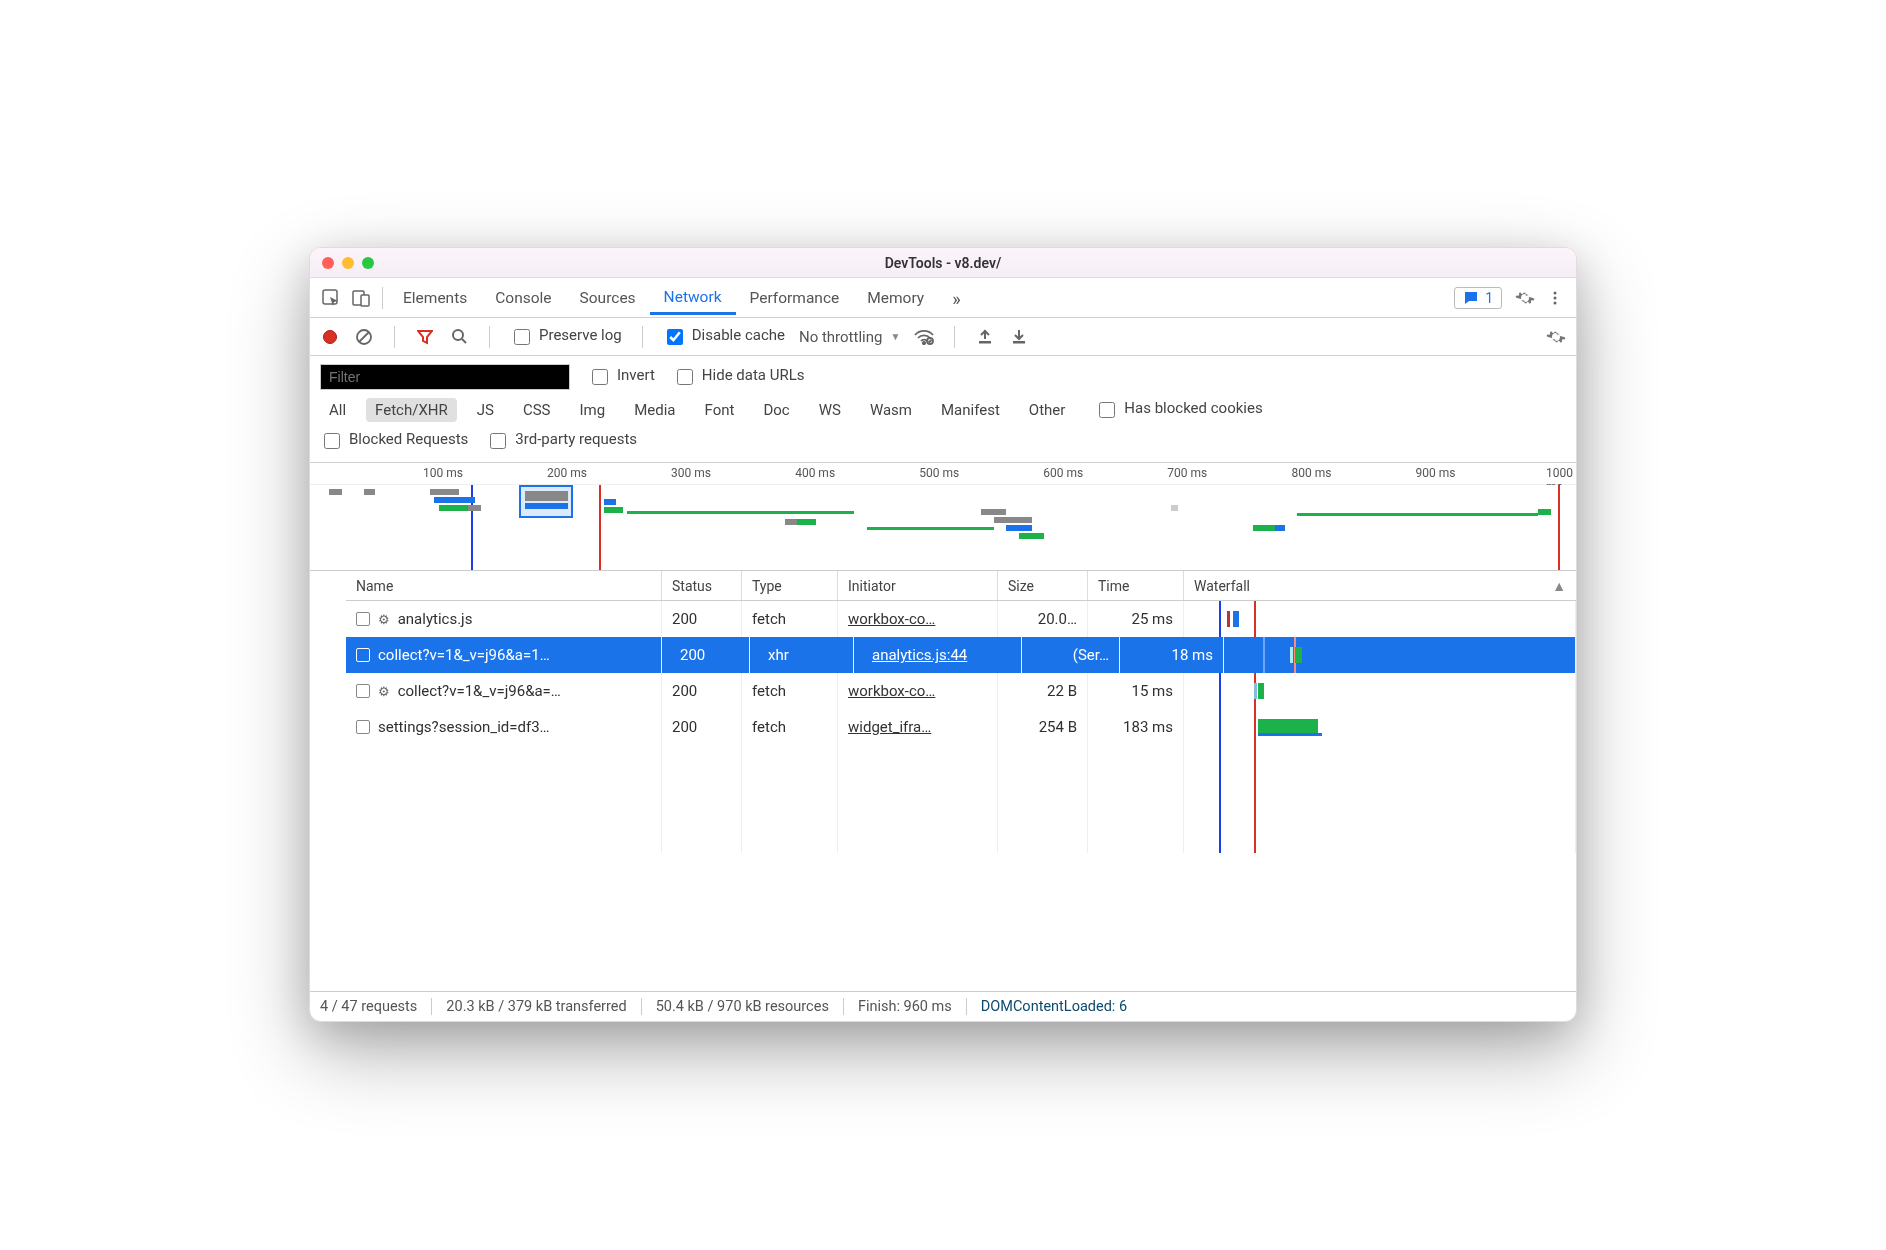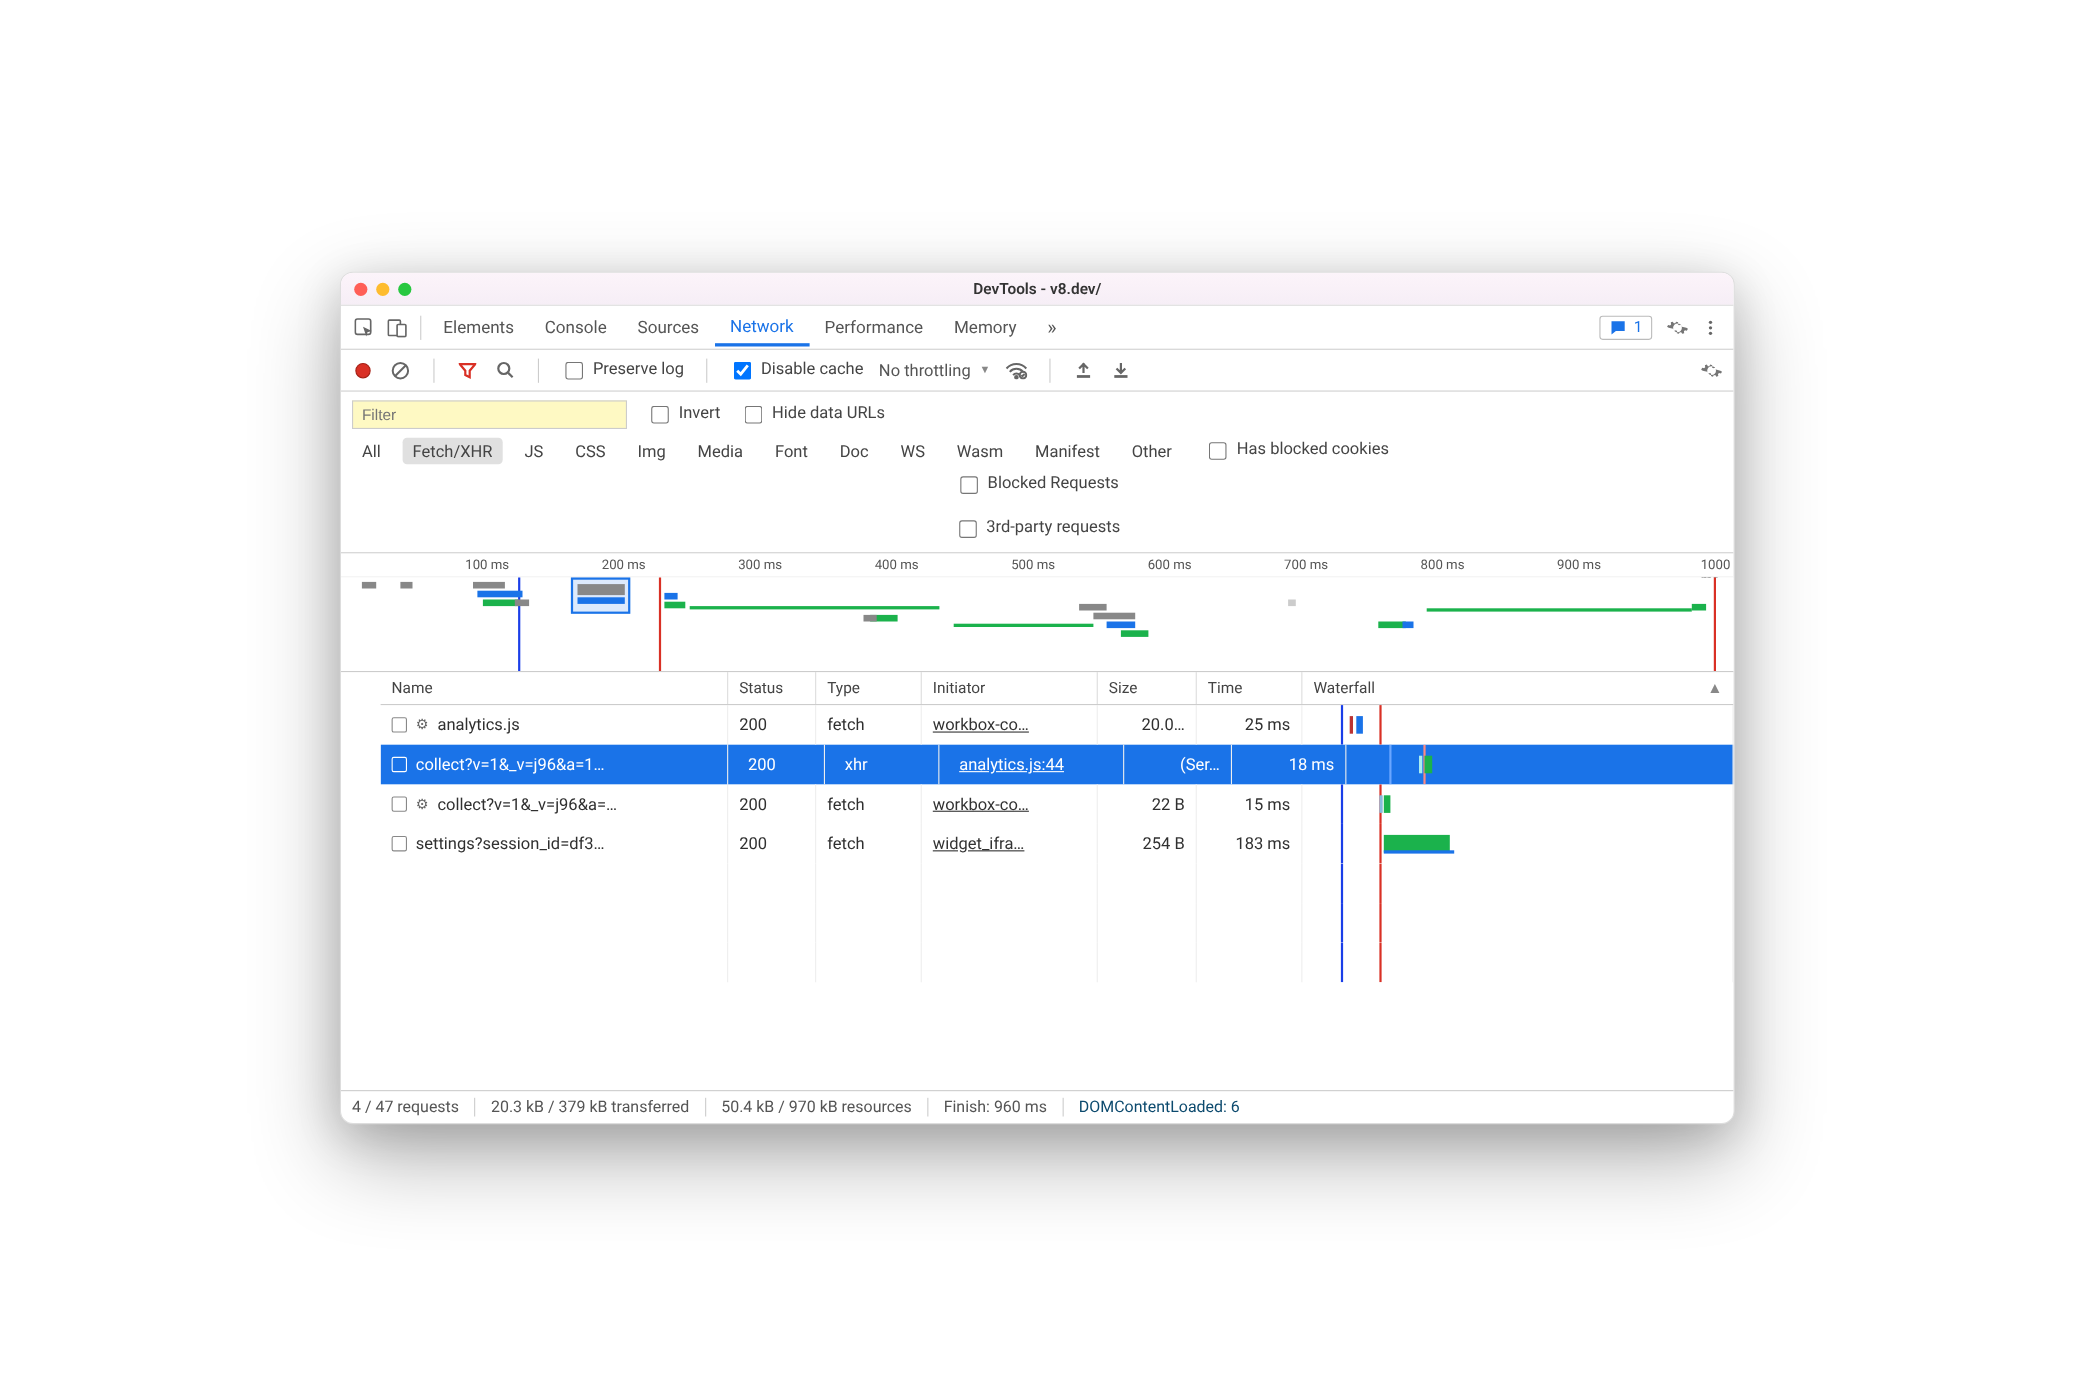--- a/index.html
+++ b/index.html
@@ -73,21 +73,21 @@
   .sel{display:flex;align-items:center;gap:8px;color:#555;text-align:center;}
   .sel .caret{font-size:10px;color:#888;}
   
   .filter-bar{
     display:flex;flex-direction:column;gap:8px;
     padding:8px 10px 10px;border-bottom:1px solid #d0d0d0;font-size:15px;color:#444;
   }
   .filter-row{display:flex;align-items:center;gap:18px;flex-wrap:wrap;}
   .filter-input{
     width:250px; height:26px;border:1px solid #ccc;padding:2px 8px;font-size:14px;color:#888;
-    background:#fef9c3;
+    background:#000000;
   }
   .type-pill{padding:3px 9px;border-radius:4px;cursor:pointer;}
   .type-pill.active{background:#e0e0e0;}
   
   .overview{
     height:108px;border-bottom:1px solid #ccc;display:flex;flex-direction:column;
   }
   .overview-ruler{height:22px;position:relative;font-size:12px;color:#555;border-bottom:1px solid #eee;}
   .overview-ruler span{position:absolute;top:3px;transform:translateX(-50%);}
   .overview-body{flex:1;position:relative;background:#fff;}
@@ -270,21 +270,21 @@
       <span class="type-pill">Doc</span>
       <span class="type-pill">WS</span>
       <span class="type-pill">Wasm</span>
       <span class="type-pill">Manifest</span>
       <span class="type-pill">Other</span>
       <label class="chk" style="margin-left:10px;">
         <input type="checkbox" style="">
         <span>Has blocked cookies</span>
       </label>
     </div>
-    <div class="filter-row" style="gap:18px;flex-direction:column;">
+    <div class="filter-row" style="gap:18px;">
       <label class="chk">
         <input type="checkbox" style="">
         <span>Blocked Requests</span>
       </label>
       <label class="chk">
         <input type="checkbox" style="">
         <span>3rd-party requests</span>
       </label>
     </div>
   </div>

